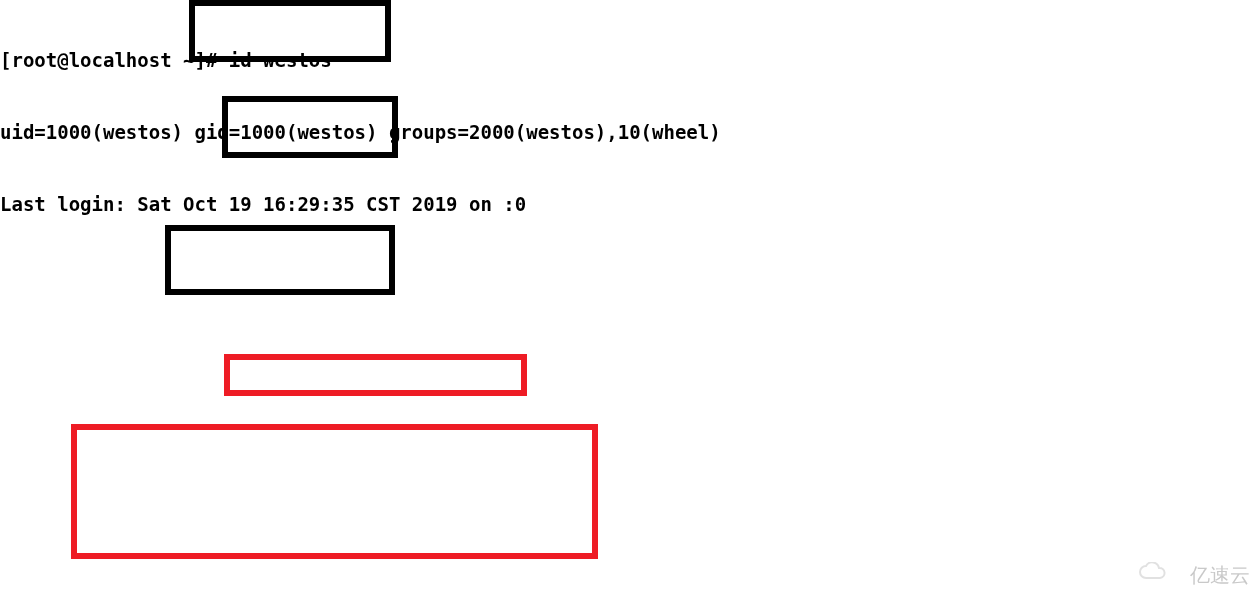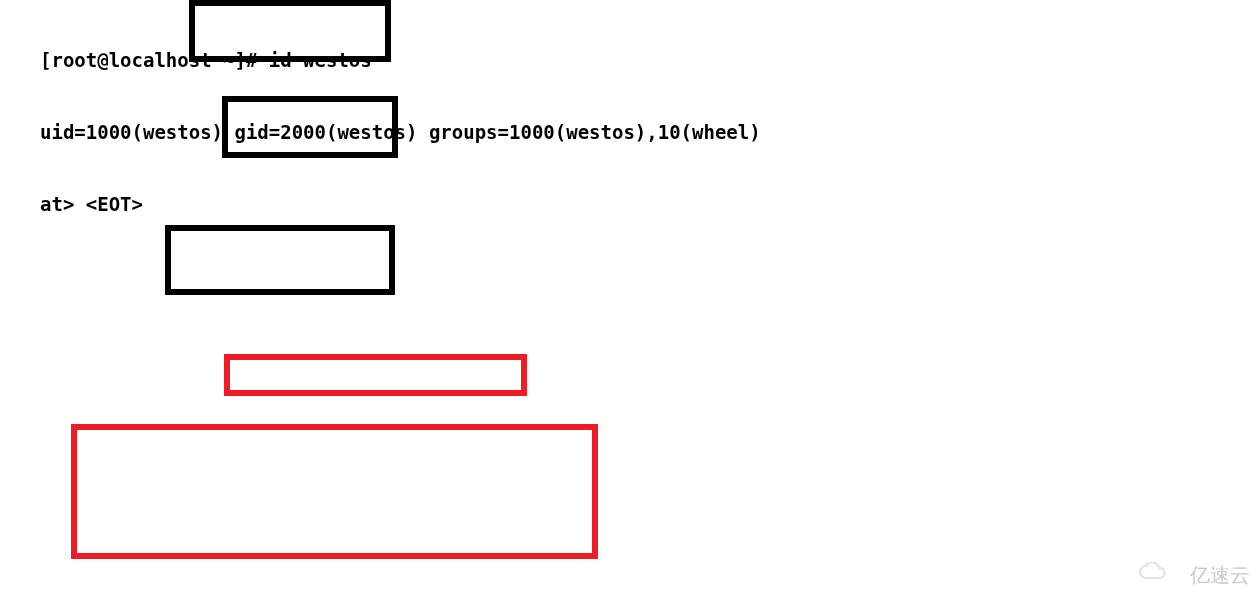--- a/index.html
+++ b/index.html
@@ -1,37 +1,37 @@
 <!DOCTYPE html>
 <html><head>
 <meta charset="utf-8">
 <style>
   html,body{margin:0;padding:0;background:#fff;color:#000;
     font-family:"DejaVu Sans Mono","Liberation Mono",Consolas,monospace;
     font-size:19px;line-height:24px;font-weight:600;width:1260px;height:593px;
     overflow:hidden;position:relative;}
   .terminal{white-space:pre;padding:0;margin:0;position:absolute;left:0;top:0;}
-  .line{display:block;height:24px;padding-left:40px;}
+  .line{display:block;height:24px;}
   
   .box{position:absolute;box-sizing:border-box;pointer-events:none;}
   .bk{border:6px solid #000;}
   .rd{border:6px solid #ee1c25;}
   
   .wm{position:absolute;right:10px;bottom:6px;display:flex;align-items:center;
     gap:22px;color:#c9c9c9;font-family:Arial,Helvetica,sans-serif;font-size:20px;
     font-weight:400;}
   .wm svg{opacity:.55;}
 </style>
 </head>
 <body>
 
 <div class="terminal">
   <span class="line">[root@localhost ~]# id westos</span>
-  <span class="line">uid=1000(westos) gid=2000(westos) groups=1000(westos),10(wheel)</span>
-  <span class="line">at&gt; &lt;EOT&gt;</span>
+  <span class="line">uid=1000(westos) gid=1000(westos) groups=2000(westos),10(wheel)</span>
+  <span class="line">Last login: Sat Oct 19 16:29:35 CST 2019 on :0</span>
   
   
   
   
   
   
   
   
   
   

